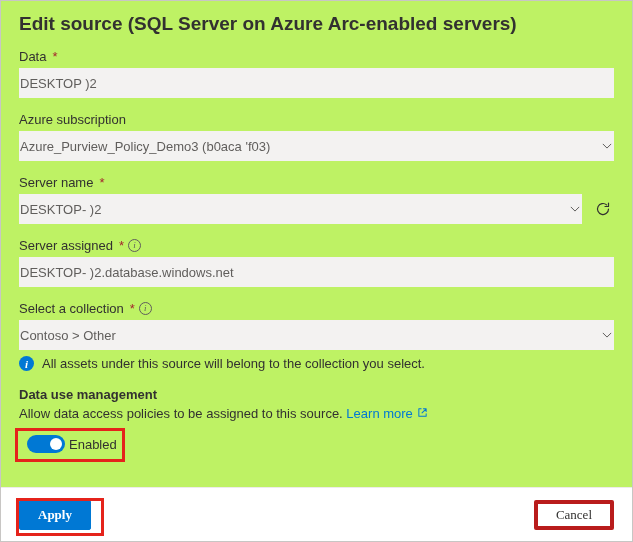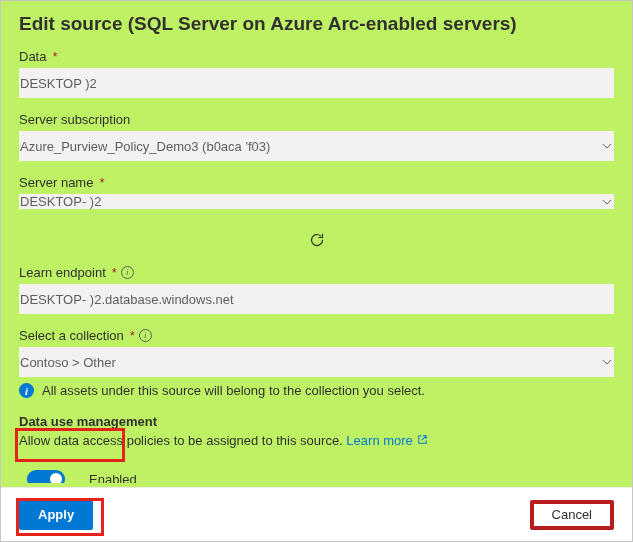--- a/index.html
+++ b/index.html
@@ -61,22 +61,21 @@
     padding: 0 1px;
     font-size: 13px;
     font-family: inherit;
     display: flex;
     align-items: center;
     position: relative;
   }
   .select-row {
     display: flex;
     align-items: center;
-    gap: 20px;
-    flex-direction: column;
+    gap: 10px;
   }
   .select-row .select-input { flex: 1; }
   .select-input {
     justify-content: space-between;
   }
   .chev {
     width: 12px; height: 12px;
     display: inline-flex;
     align-items: center;
     justify-content: center;
@@ -129,22 +128,22 @@
     text-decoration: none;
     cursor: pointer;
     display: inline-flex;
     align-items: center;
     gap: 4px;
   }
   .ext-icon svg { width: 11px; height: 11px; }
   .toggle-wrap {
     display: inline-flex;
     align-items: center;
-    gap: 24px;
-    padding: 14px 8px;
+    gap: 4px;
+    padding: 6px 8px;
   }
   .toggle {
     width: 38px; height: 18px;
     border-radius: 10px;
     background: #0078d4;
     position: relative;
     cursor: pointer;
   }
   .toggle::after {
     content: "";
@@ -169,21 +168,21 @@
     display: flex;
     align-items: center;
     justify-content: space-between;
     padding: 0 18px;
     background: #fff;
   }
   .btn {
     height: 30px;
     padding: 0 18px;
     font-size: 13px;
-    font-family: Liberation Sans, sans-serif;
+    font-family: Liberation Serif, serif;
     cursor: pointer;
     border-radius: 2px;
     display: inline-flex;
     align-items: center;
     justify-content: center;
   }
   .btn-primary {
     background: #0078d4;
     color: #fff;
     border: 1px solid #0078d4;
@@ -211,21 +210,21 @@
         <span class="req">*</span>
       </div>
       <div class="txt-input">
         <span>DESKTOP            )2</span>
       </div>
     </div>
 
     
     <div class="field">
       <div class="label">
-        <span>Server subscription</span>
+        <span>Azure subscription</span>
       </div>
       <div class="select-input">
         <span>Azure_Purview_Policy_Demo3 (b0aca                                                              'f03)</span>
         <span class="chev">
           <svg viewBox="0 0 12 12">
               <path d="M1 3.5 L6 8.5 L11 3.5" fill="none" stroke="#605e5c" stroke-width="1.2"></path>
             </svg>
         </span>
       </div>
     </div>
@@ -249,21 +248,21 @@
           <svg viewBox="0 0 16 16">
               <path d="M13.5 8a5.5 5.5 0 1 1-1.9-4.15M13.5 2v3.5H10" fill="none" stroke="#323130" stroke-width="1.2" stroke-linecap="round" stroke-linejoin="round"></path>
             </svg>
         </span>
       </div>
     </div>
 
     
     <div class="field">
       <div class="label">
-        <span>Learn endpoint</span>
+        <span>Server assigned</span>
         <span class="req">*</span>
         <span class="info-icon">i</span>
       </div>
       <div class="txt-input">
         <span>DESKTOP-          )2.database.windows.net</span>
       </div>
     </div>
 
     
     <div class="field" style="margin-bottom:6px;">

